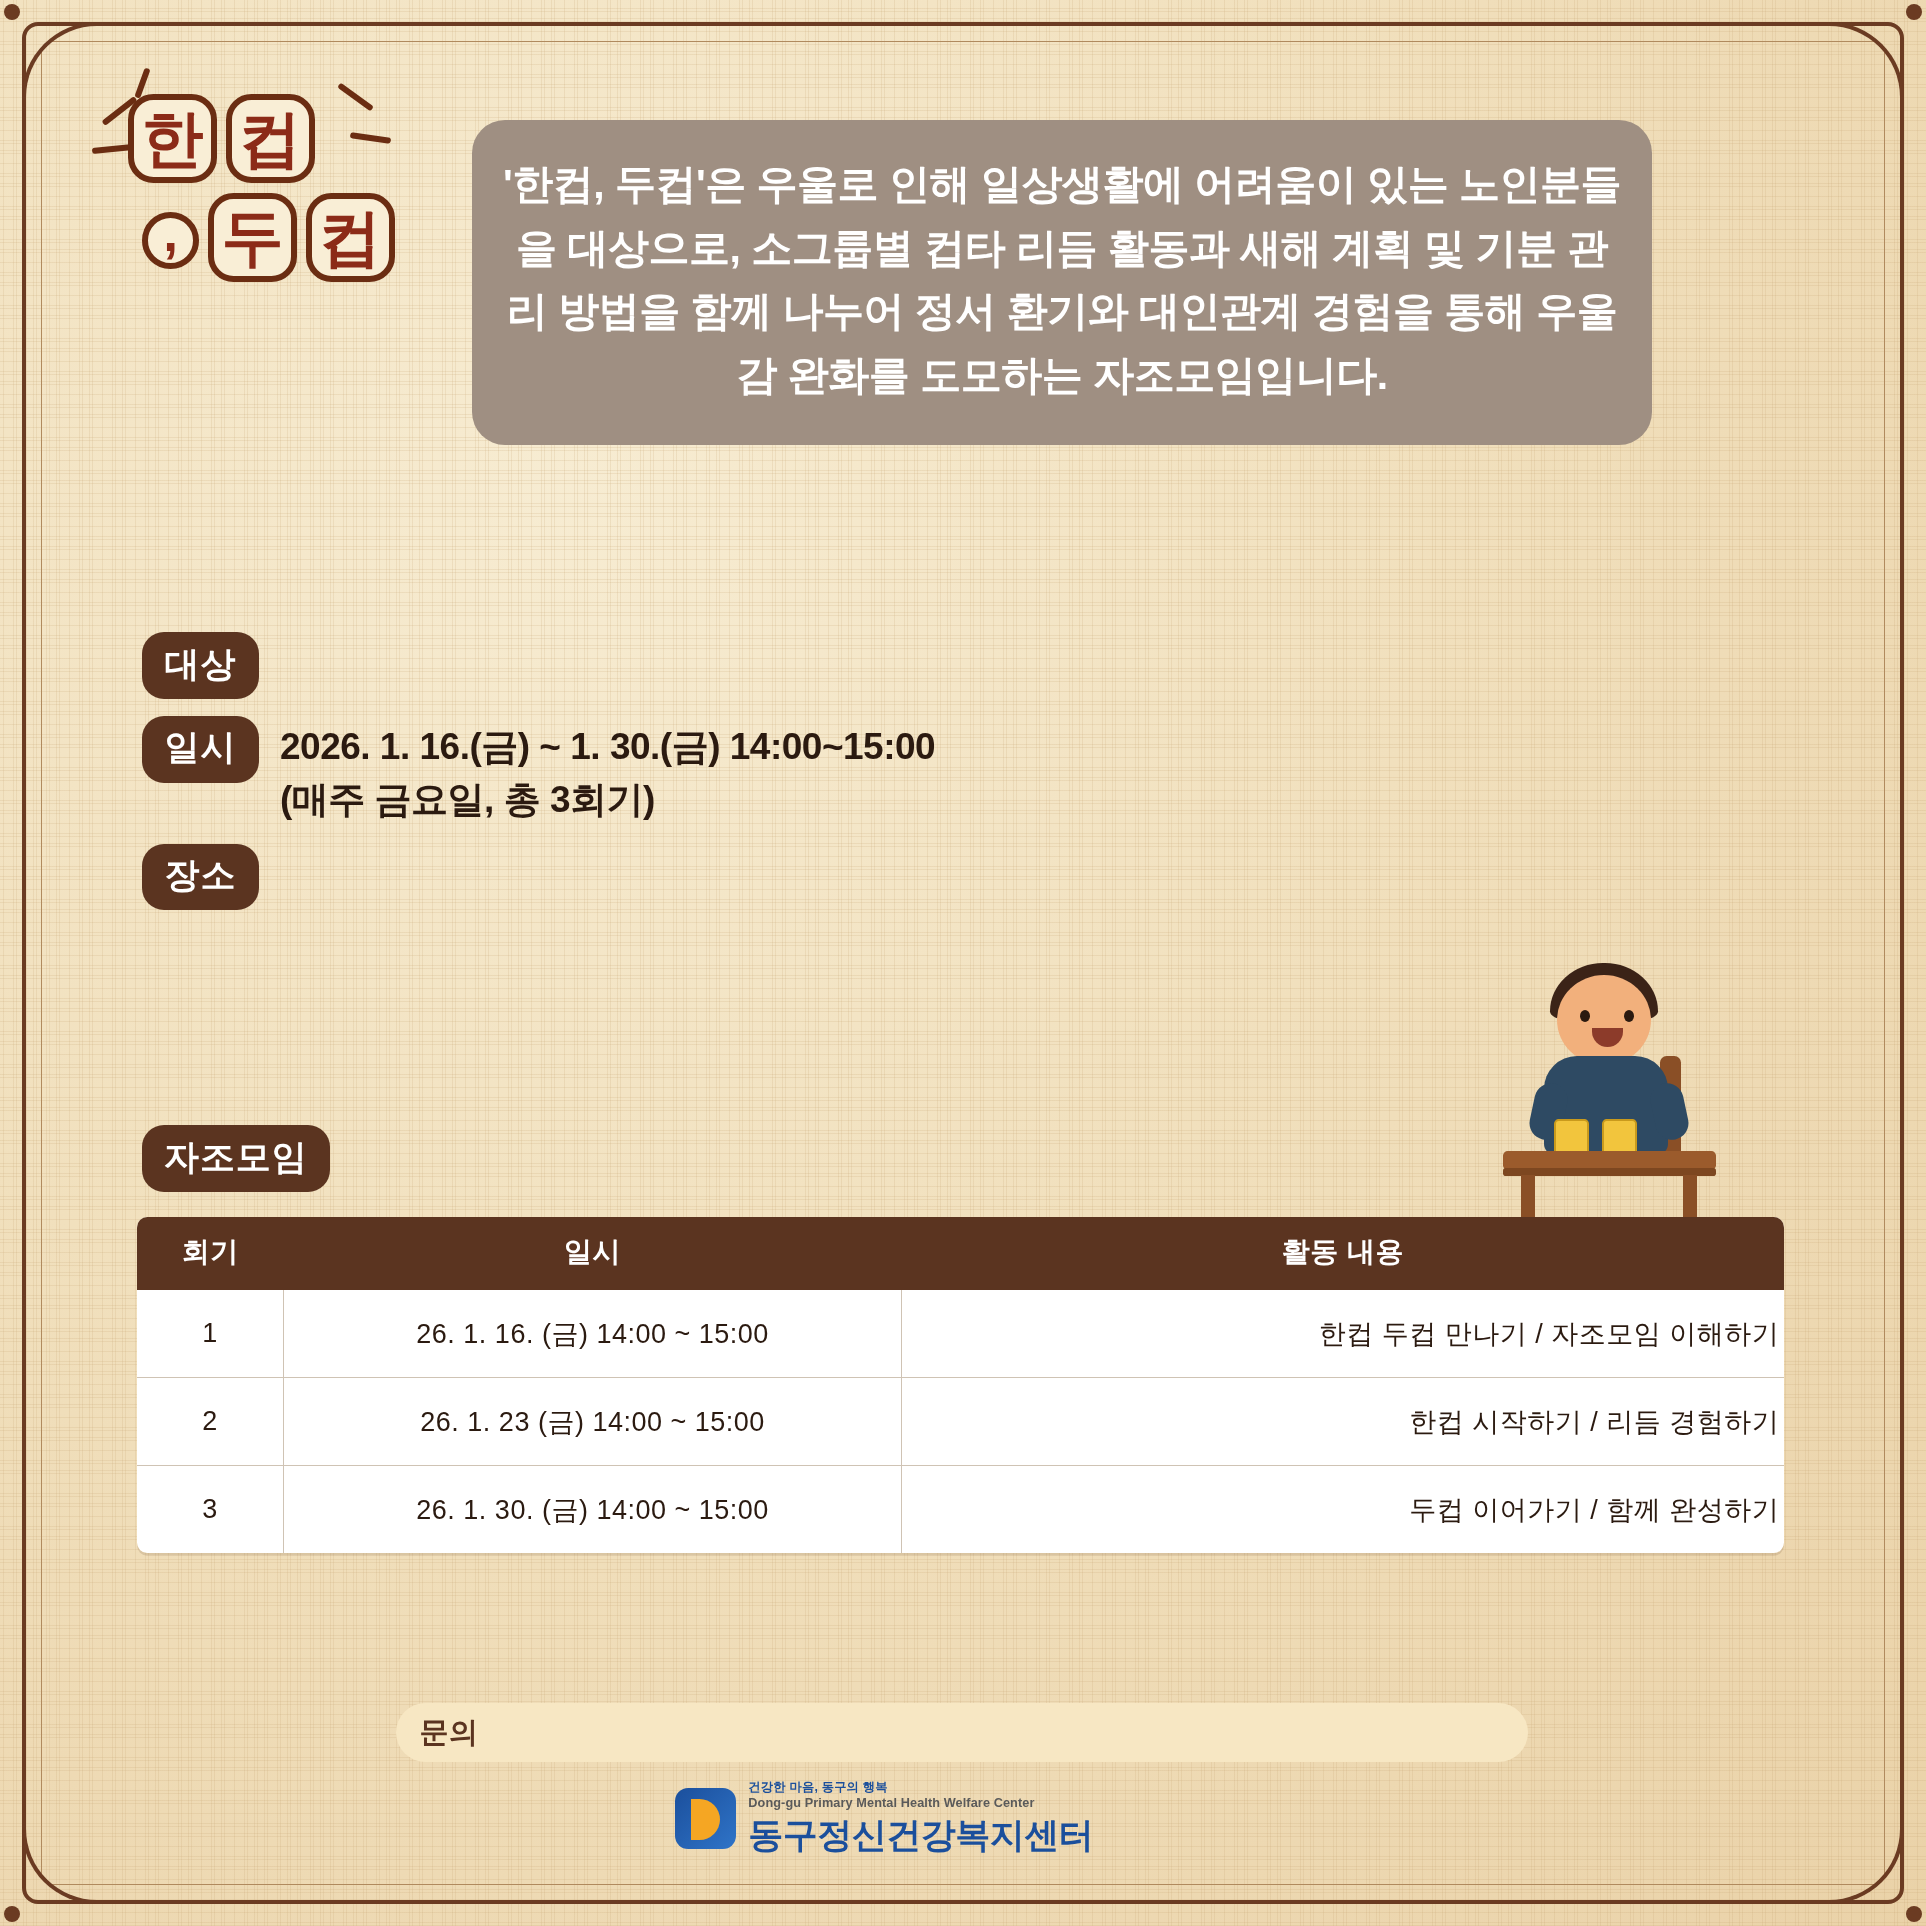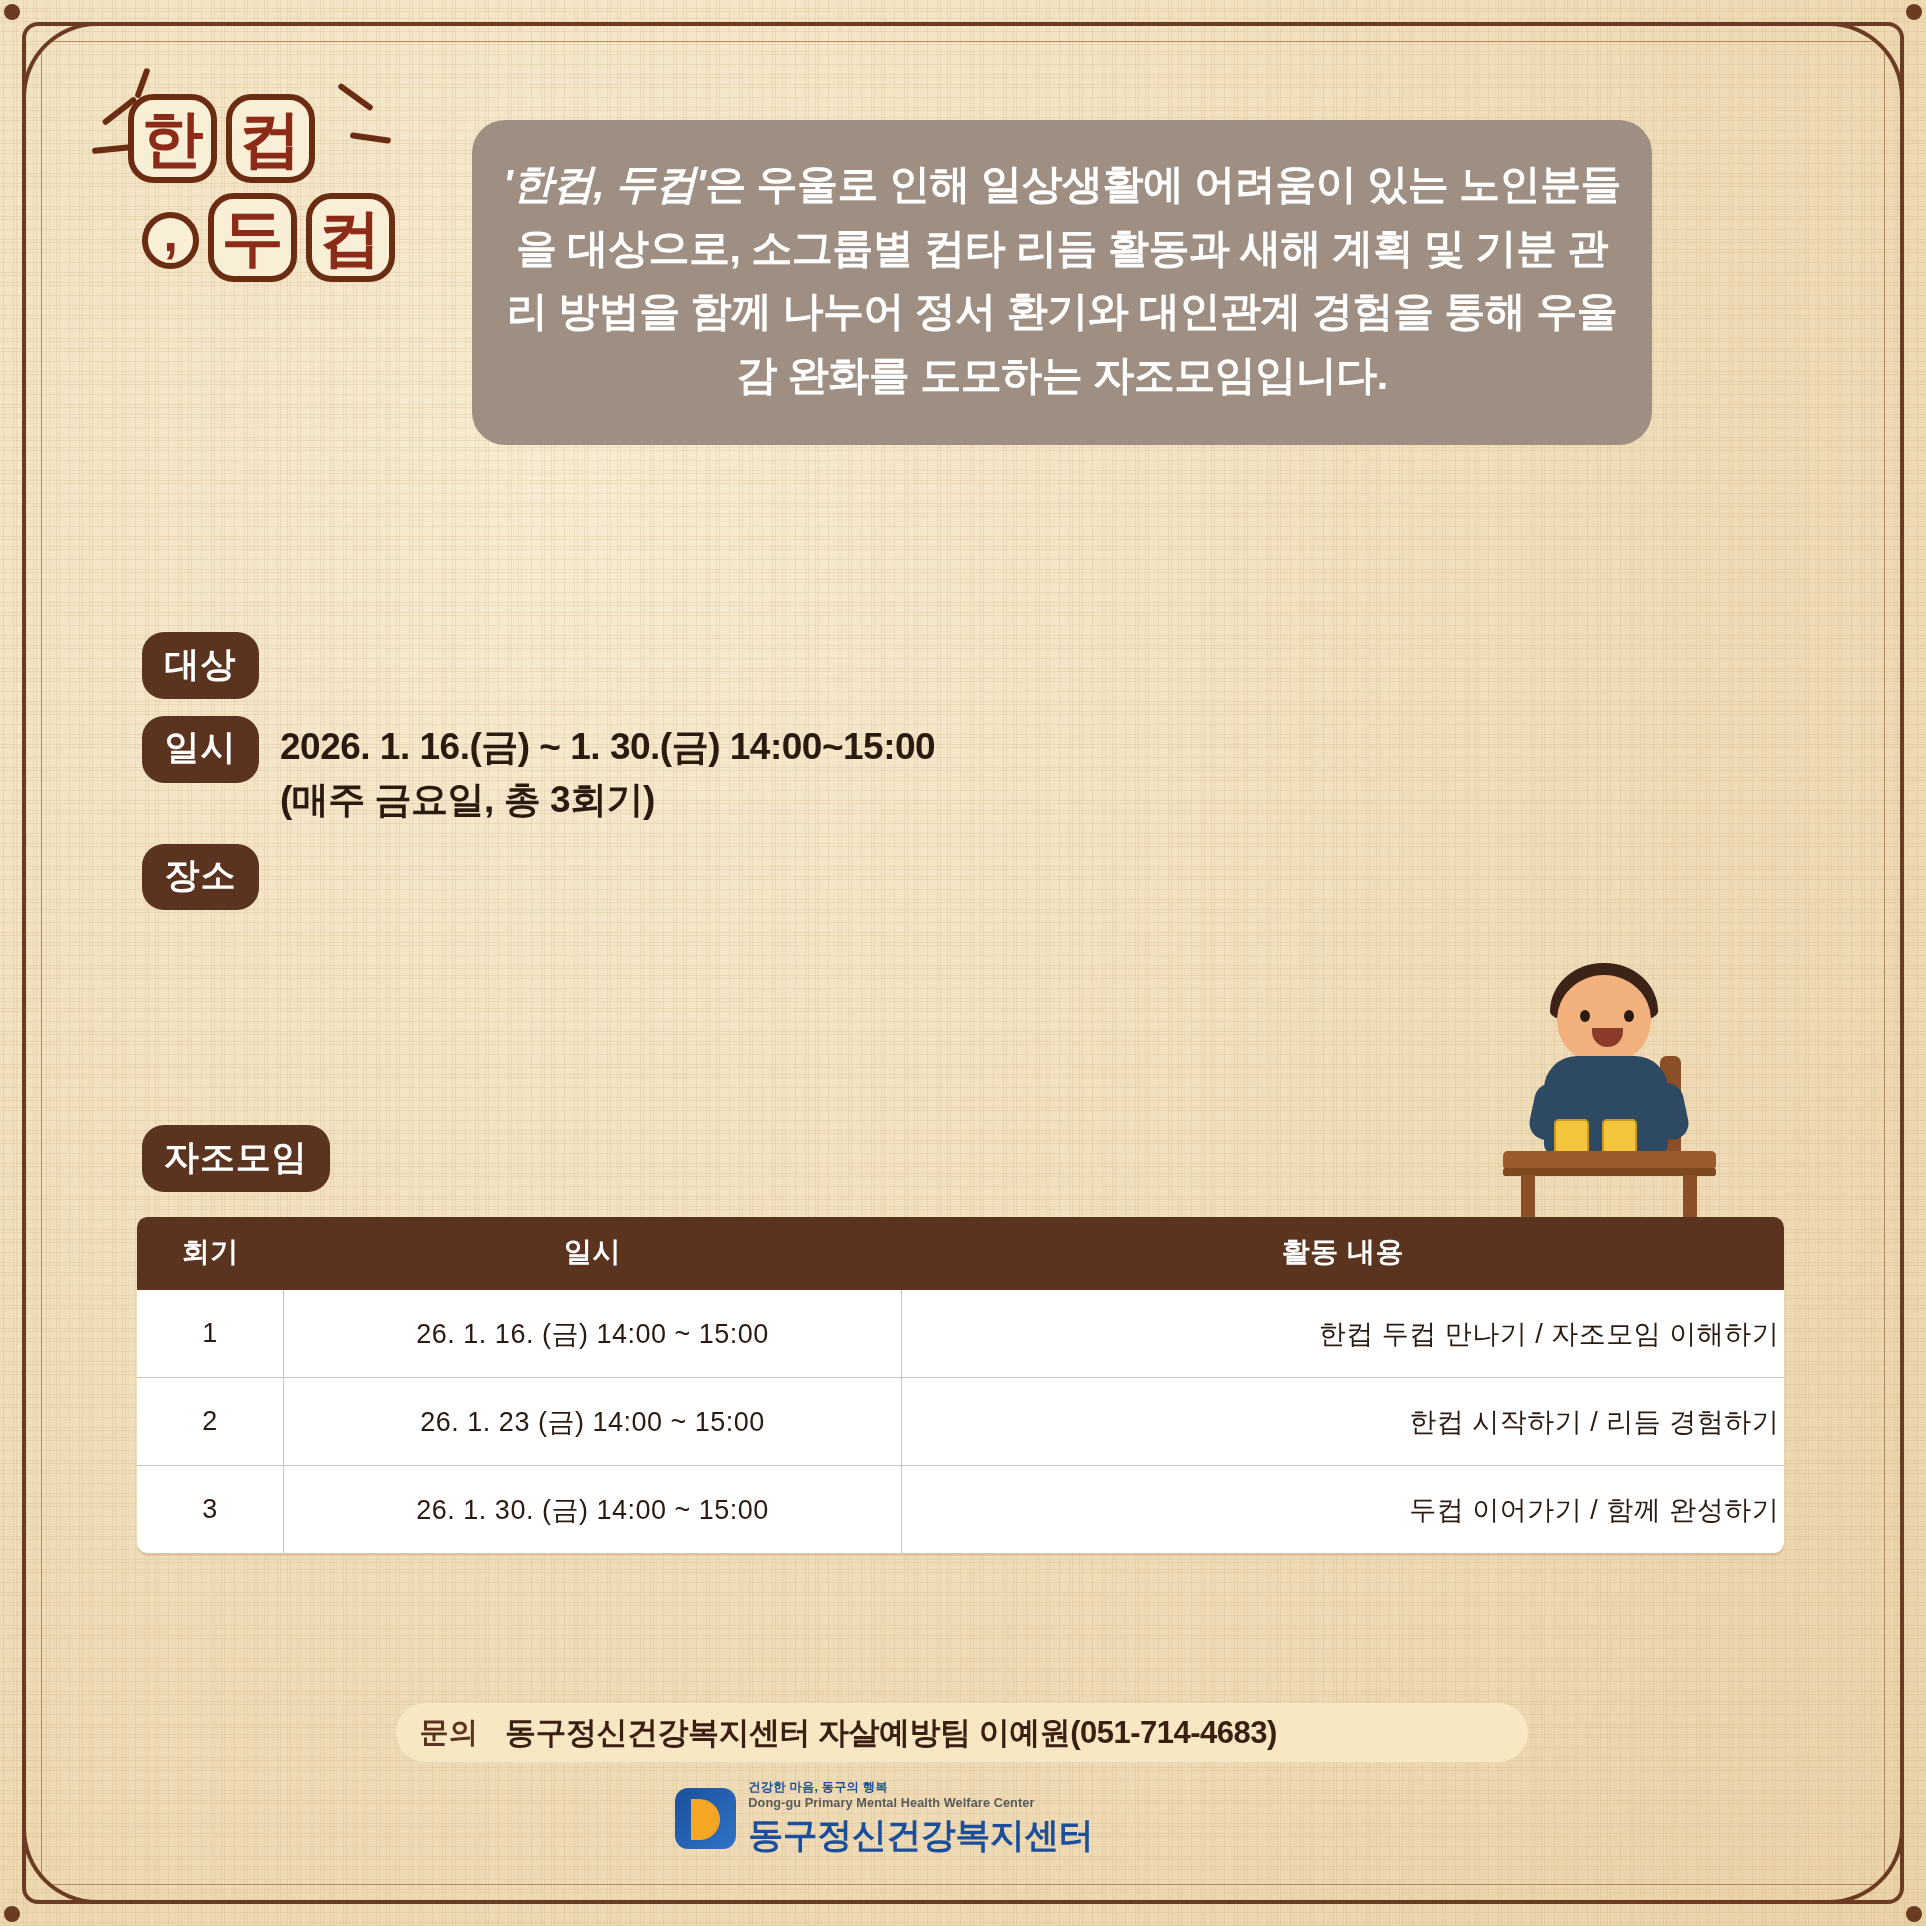--- a/index.html
+++ b/index.html
@@ -129,21 +129,21 @@
     box-sizing: border-box;
     background: #9f8f82;
     border-radius: 33px;
     color: #ffffff;
     font-size: 41px;
     line-height: 1.55;
     text-align: center;
     font-weight: 600;
     letter-spacing: -0.5px;
   }
-  .intro b { font-weight: 800; font-style: italic; }
+  .intro b { font-weight: 800; }
 
   
   .info {
     position: absolute;
     left: 142px;
     top: 632px;
     width: 1652px;
   }
   .info-row {
     display: flex;
@@ -416,21 +416,20 @@
           <td class="col-n">3</td>
           <td class="col-d">26. 1. 30. (금) 14:00 ~ 15:00</td>
           <td>두컵 이어가기 / 함께 완성하기</td>
         </tr>
       </tbody>
     </table>
   </div>
 
   <div class="contact">
     <span class="contact-label">문의</span>
-    <span class="contact-text">동구정신건강복지센터 자살예방팀 이예원(051-714-4683)</span>
   </div>
 
   <div class="footer-logo">
     <div class="fl-mark"></div>
     <div class="fl-text">
       <span class="fl-kr-small">건강한 마음, 동구의 행복</span>
       <span class="fl-en">Dong-gu Primary Mental Health Welfare Center</span>
       <span class="fl-kr">동구정신건강복지센터</span>
     </div>
   </div>

